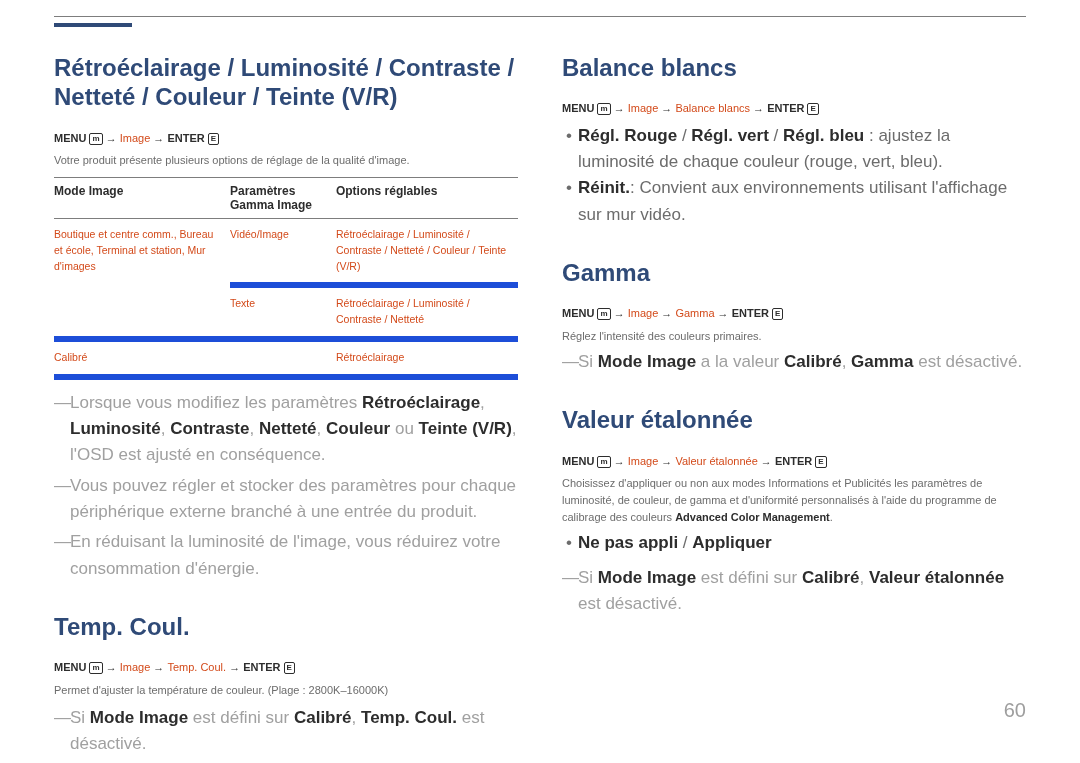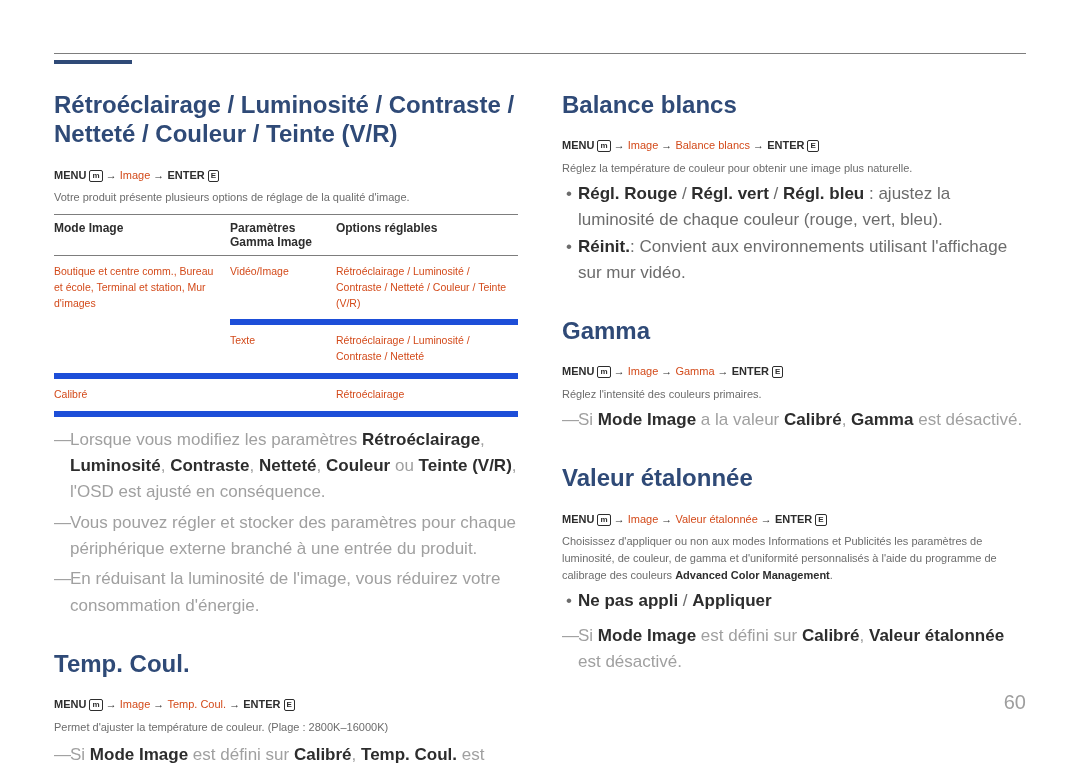--- a/index.html
+++ b/index.html
@@ -1,17 +1,17 @@
 <!DOCTYPE html>
 <html><head>
 <meta charset="utf-8">
 <style>
   * { box-sizing: border-box; margin: 0; padding: 0; }
   html, body { width: 1080px; height: 763px; background: #fff; font-family: Arial, Helvetica, sans-serif; color: #2d2d2d; }
-  .page { padding: 53px 54px 20px 54px; position: relative; height: 736px; }
+  .page { padding: 16px 54px 20px 54px; position: relative; height: 736px; }
   .top-rule { border-top: 1px solid #7d7d7d; margin-bottom: 6px; height: 0; }
   .accent-bar { width: 78px; height: 4px; background: #2f4a77; margin-bottom: 26px; }
   .columns { display: flex; gap: 44px; }
   .col { flex: 1 1 0; min-width: 0; }
   h2.section { font-size: 24px; font-weight: bold; color: #2f4a77; line-height: 1.22; margin-bottom: 18px; }
   .menu-line { font-size: 11px; font-weight: bold; margin-bottom: 6px; line-height: 1.5; }
   .menu-line .red { color: #d34a1a; font-weight: normal; }
   .icon-box { display: inline-block; border: 1px solid #2d2d2d; border-radius: 2px; font-size: 8px; padding: 0 2px; line-height: 10px; vertical-align: 1px; font-weight: bold; }
   .desc { font-size: 11px; color: #6c6c6c; line-height: 1.55; margin-bottom: 6px; }
   .tight { margin-bottom: 4px; }
@@ -21,21 +21,21 @@
   .red { color: #d34a1a; }
   .bold { font-weight: bold; color: #2d2d2d; }
   .dash-list { list-style: none; padding-left: 16px; margin: 4px 0 10px 0; }
   .dash-list li { font-size: 17px; color: #a0a0a0; line-height: 1.55; position: relative; margin-bottom: 4px; }
   .dash-list li::before { content: "―"; position: absolute; left: -16px; color: #a0a0a0; }
   table.opts { width: 100%; border-collapse: collapse; margin: 8px 0 10px 0; }
   table.opts th { text-align: left; font-size: 12px; font-weight: bold; color: #2d2d2d; padding: 6px 6px 6px 0; border-bottom: 1px solid #7d7d7d; border-top: 1px solid #7d7d7d; vertical-align: top; }
   table.opts td { font-size: 10.5px; color: #d34a1a; padding: 8px 6px 8px 0; border-bottom: 6px solid #1d4ed8; vertical-align: top; line-height: 1.5; }
   .muted-bold { color: #2d2d2d; font-weight: bold; }
   .section-block { margin-bottom: 30px; }
-  .page-num { position: absolute; right: 54px; bottom: 22px; font-size: 20px; color: #9e9e9e; }
+  .page-num { position: absolute; right: 54px; bottom: 14px; font-size: 20px; color: #9e9e9e; }
   .small-bold { font-size: 11px; color: #2d2d2d; font-weight: bold; }
 </style>
 </head>
 <body>
 
 <div class="page">
   <div class="top-rule"></div>
   <div class="accent-bar"></div>
 
   <div class="columns">
@@ -102,21 +102,20 @@
 
     </div>
 
     <div class="col">
 
       <div class="section-block">
         <h2 class="section">Balance blancs</h2>
         <p class="menu-line">
           <span>MENU </span><span class="icon-box">m</span><span> → </span><span class="red">Image</span><span> → </span><span class="red">Balance blancs</span><span> → </span><span>ENTER </span><span class="icon-box">E</span>
         </p>
-        <p class="desc tight">Réglez la température de couleur pour obtenir une image plus naturelle.</p>
         <ul class="bullets">
           <li>
             <span class="red bold">Régl. Rouge</span><span> / </span><span class="red bold">Régl. vert</span><span> / </span><span class="red bold">Régl. bleu</span><span> : ajustez la luminosité de chaque couleur (rouge, vert, bleu).</span>
           </li>
           <li>
             <span class="red bold">Réinit.</span><span>: Convient aux environnements utilisant l'affichage sur mur vidéo.</span>
           </li>
         </ul>
       </div>
 

